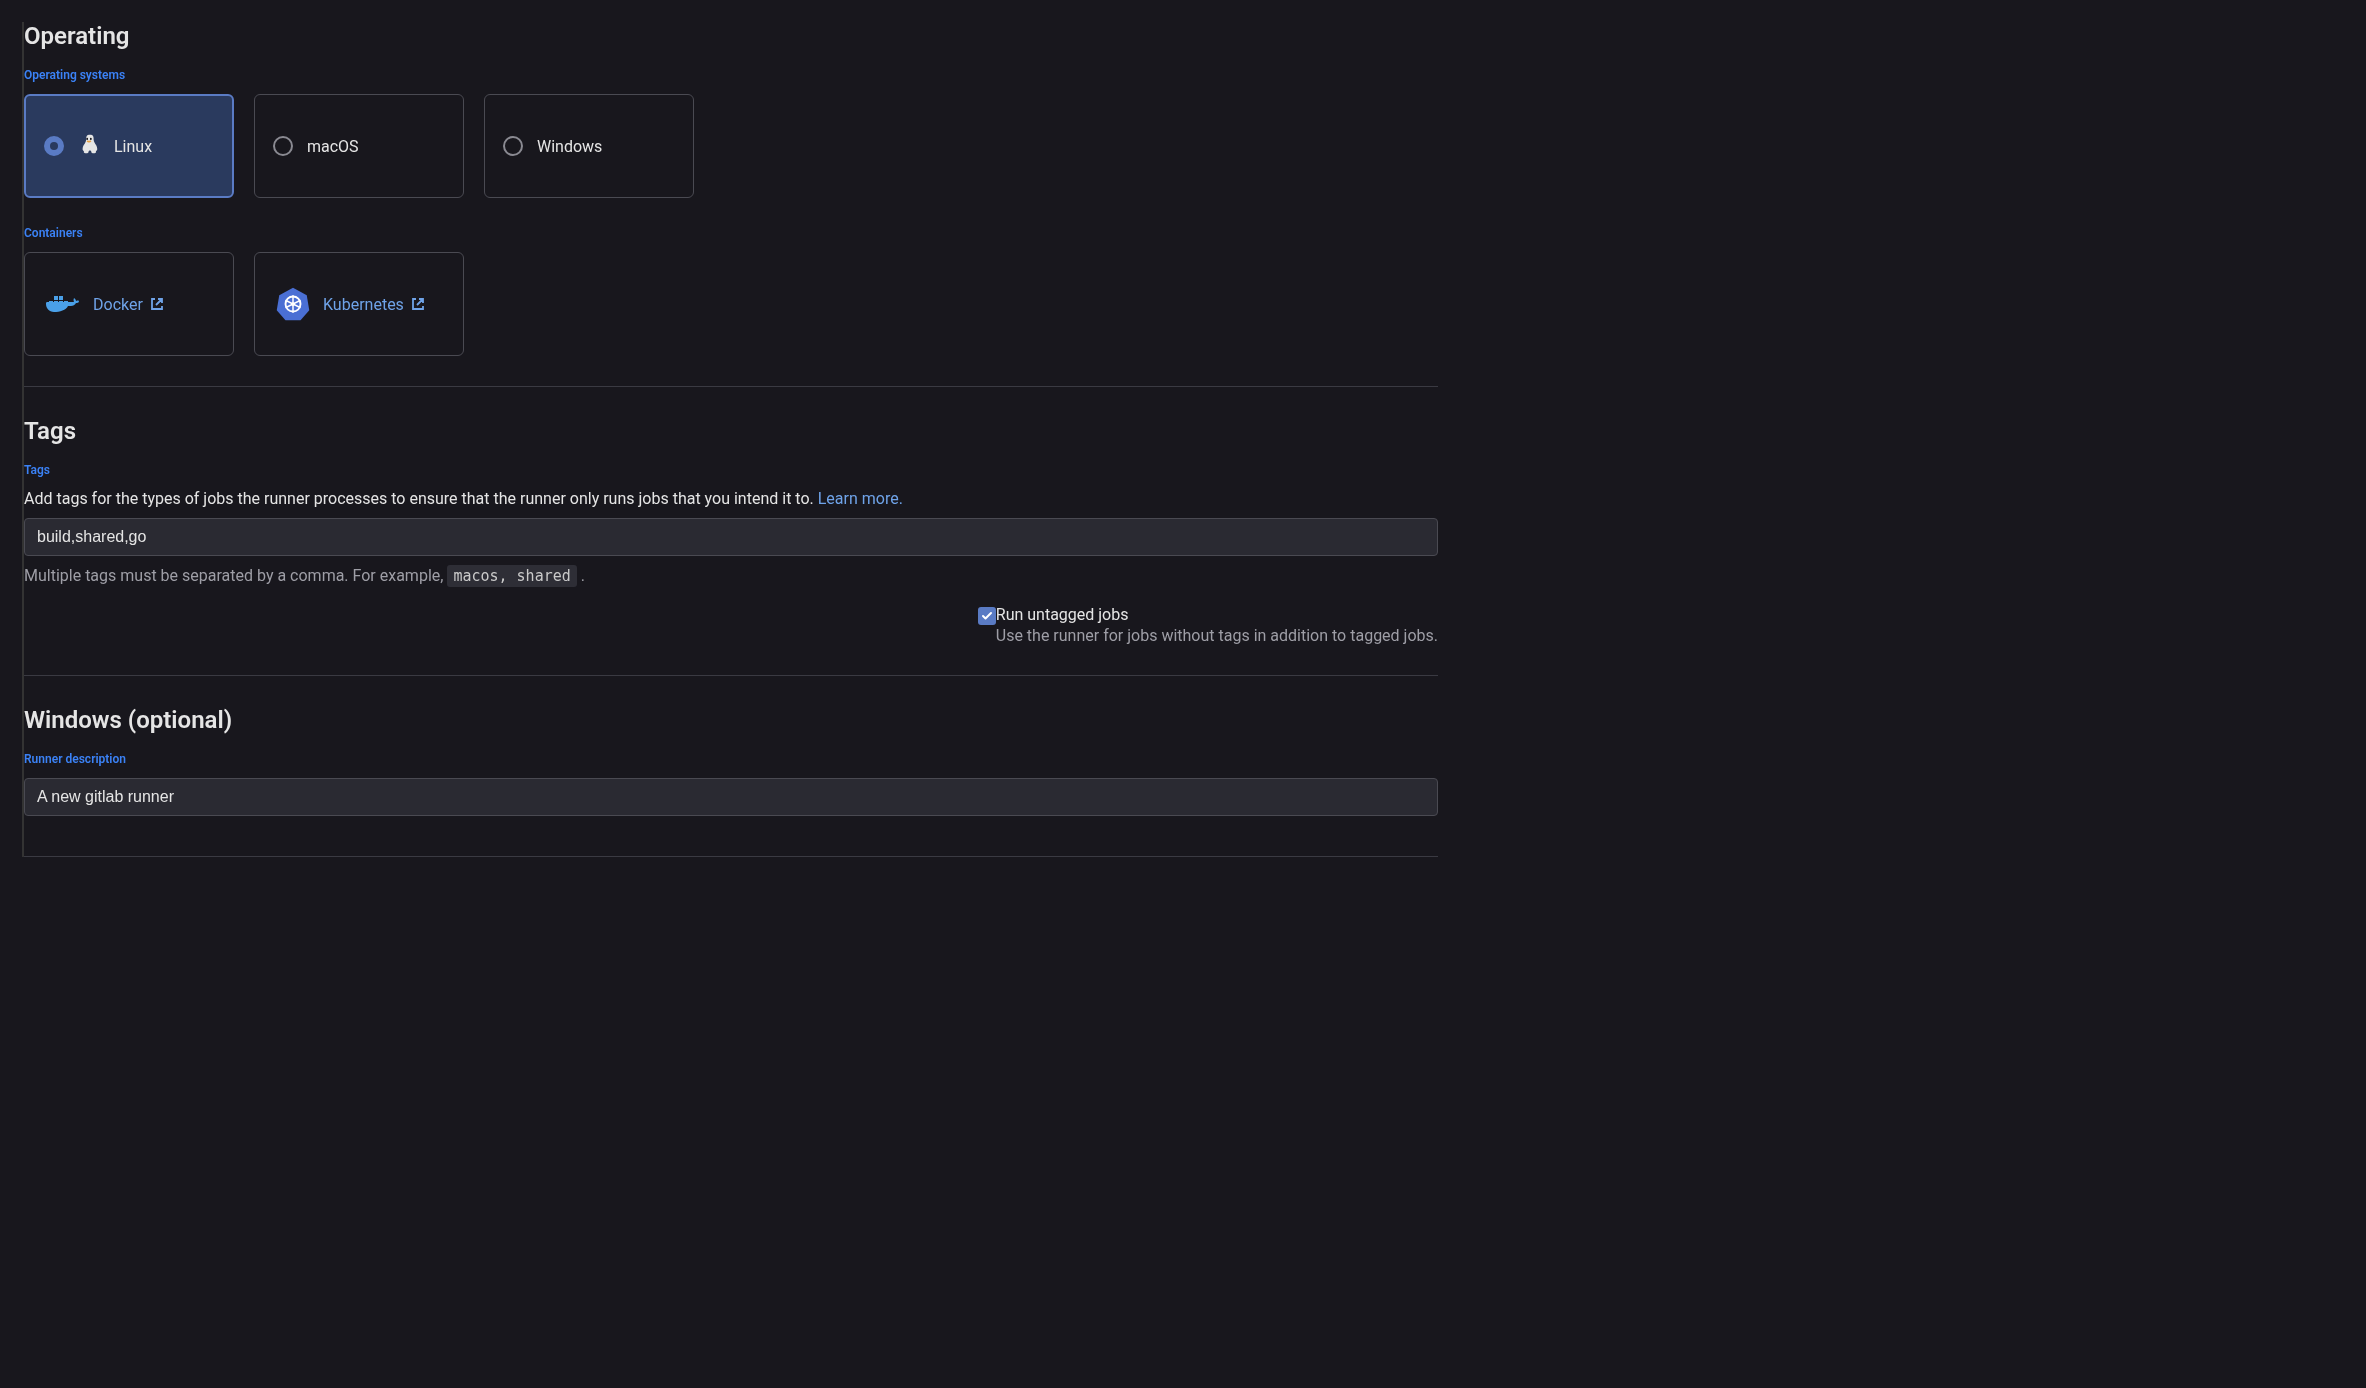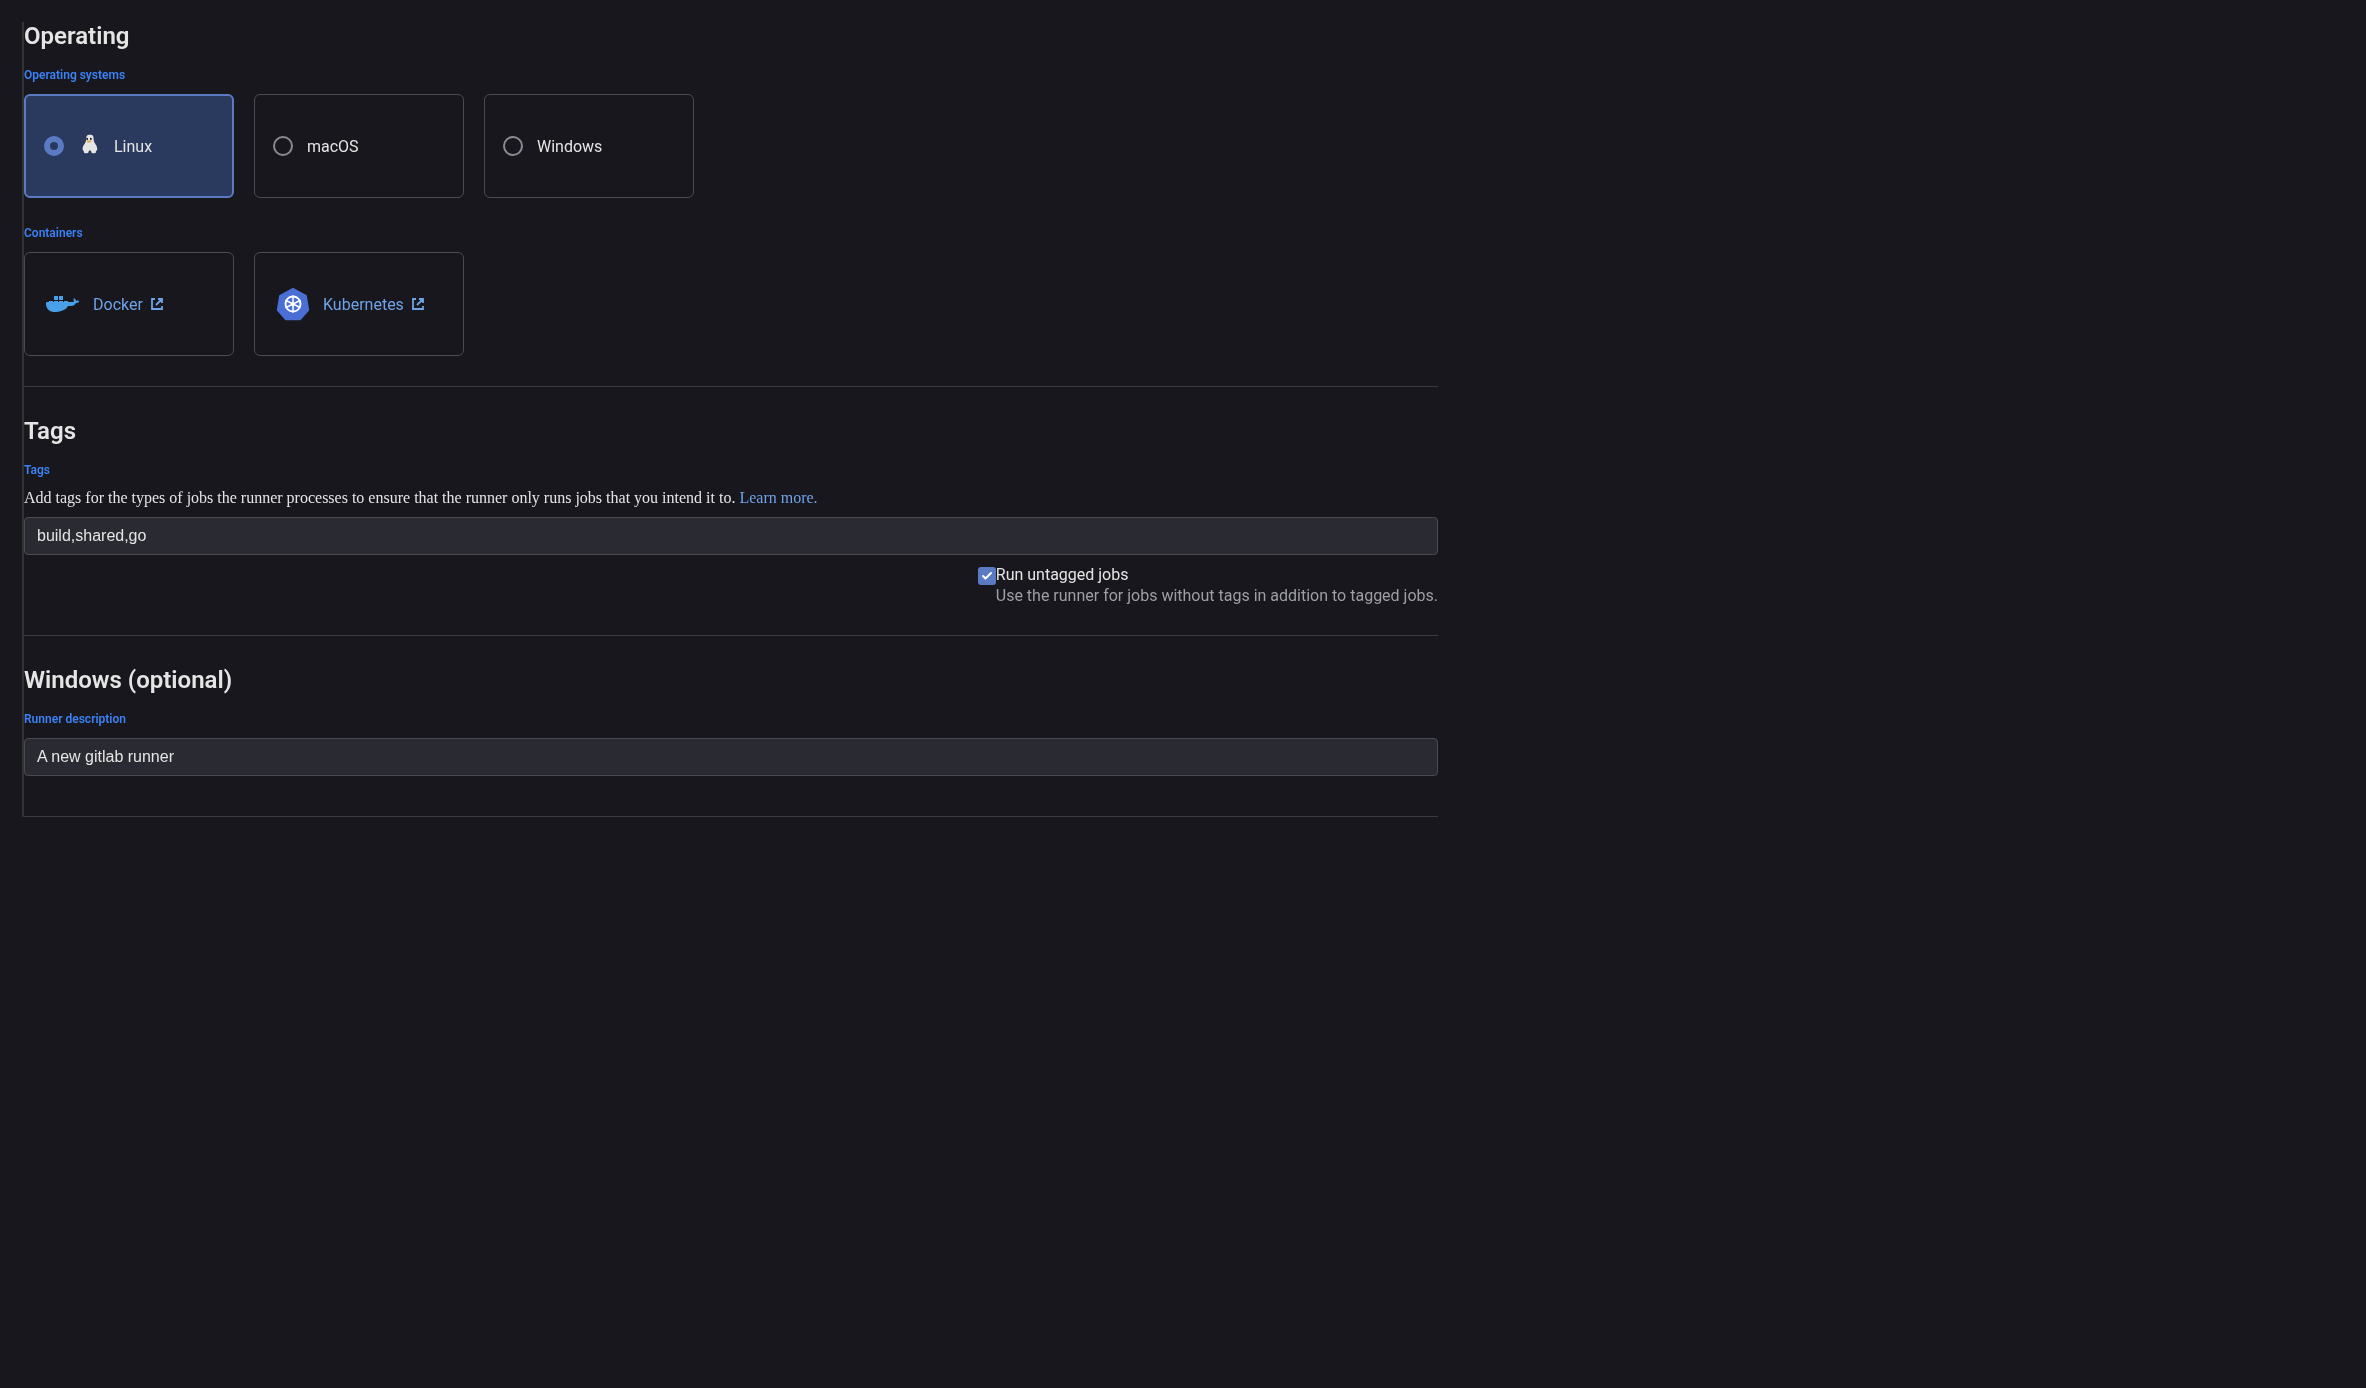--- a/index.html
+++ b/index.html
@@ -109,21 +109,20 @@
     }
     hr {
       border: none;
       border-top: 1px solid #3a3a42;
       margin: 30px 0;
     }
     .help-text {
       color: #e5e5e5;
       font-size: 16px;
       margin-bottom: 10px;
-      font-family: Liberation Serif, serif;
     }
     .link-text {
       color: #6fa3e8;
       text-decoration: none;
     }
     .text-input {
       width: 100%;
       background: #2a2a32;
       border: 1px solid #4a4a52;
       border-radius: 4px;
@@ -260,20 +259,23 @@
   <hr>
 
   <section>
     <h2>Tags</h2>
 
     <label class="field-label">Tags</label>
     <p class="help-text">
       <span>Add tags for the types of jobs the runner processes to ensure that the runner only runs jobs that you intend it to. </span><a href="#" class="link-text">Learn more.</a>
     </p>
     <input type="text" class="text-input" value="build,shared,go" style="">
+    <p class="hint-text">
+      <span>Multiple tags must be separated by a comma. For example, </span><code>macos, shared</code><span> .</span>
+    </p>
 
     <div class="checkbox-row">
       <div class="checkbox">
         <svg viewBox="0 0 12 12">
           <path d="M2 6l2.5 2.5L10 3" stroke="#fff" stroke-width="2" fill="none" stroke-linecap="round" stroke-linejoin="round"></path>
         </svg>
       </div>
       <div class="checkbox-labels">
         <div class="primary">Run untagged jobs</div>
         <div class="secondary">Use the runner for jobs without tags in addition to tagged jobs.</div>

